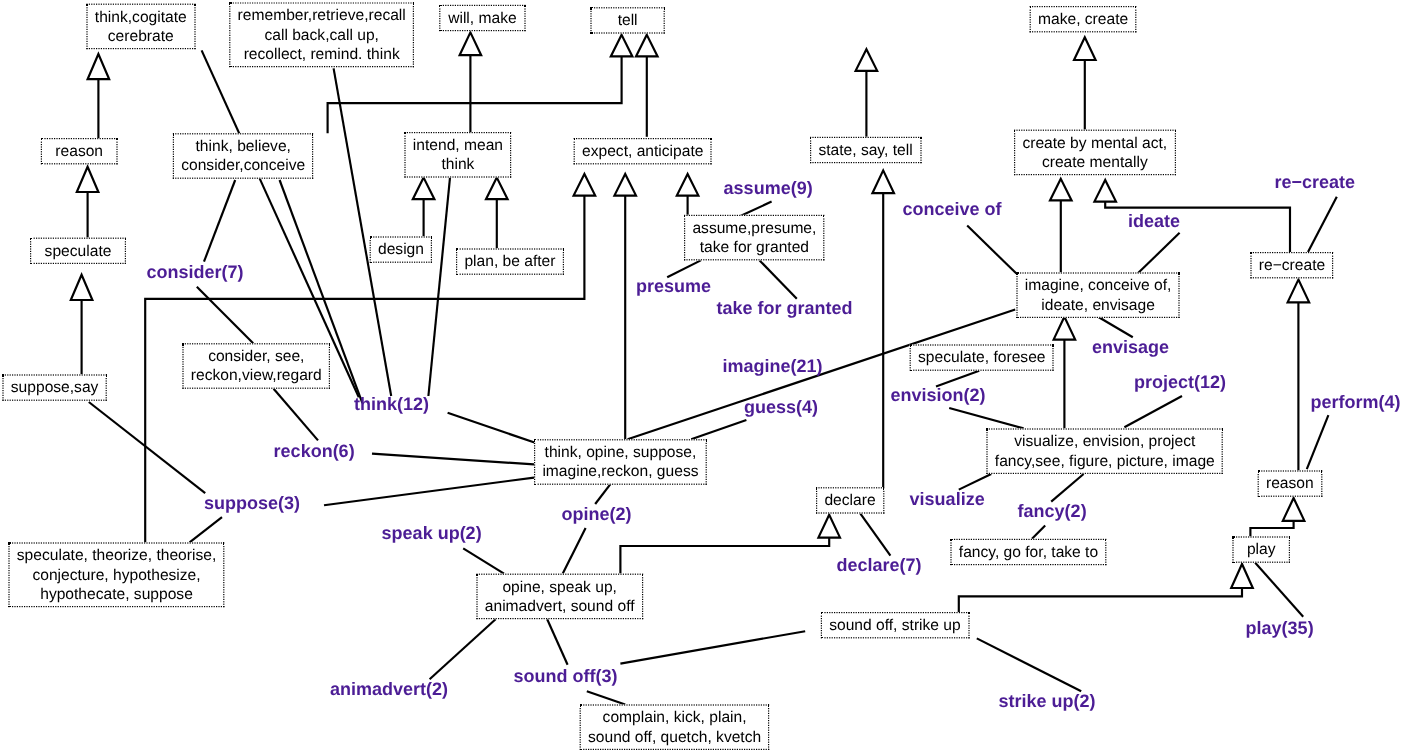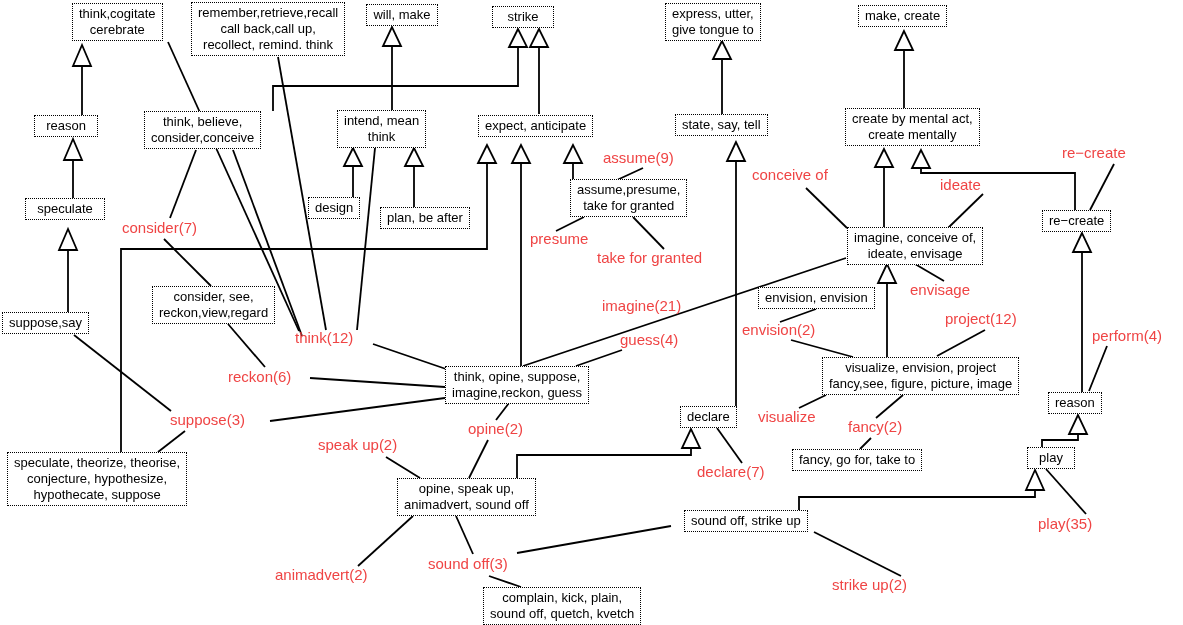--- a/index.html
+++ b/index.html
@@ -4,21 +4,21 @@
 <style>
   html,body{margin:0;padding:0;background:#fff;}
   #canvas{position:relative;width:1183px;height:625px;background:#fff;overflow:hidden;
           font-family:"Liberation Sans", sans-serif;}
   #edges{position:absolute;left:0;top:0;z-index:1;}
   .ln{stroke:#000;stroke-width:1.8;fill:none;}
   .tri{fill:#fff;stroke:#000;stroke-width:1.8;}
   .syn{position:absolute;z-index:2;border:1px dotted #000;background:#fff;
        font-size:13px;line-height:16px;white-space:pre;text-align:center;
        padding:2px 6px;color:#000;}
-  .word{position:absolute;z-index:3;color:#ef4444;font-weight:normal;font-size:15px;
+  .word{position:absolute;z-index:3;color:#4c1d95;font-weight:bold;font-size:15px;
         line-height:17px;white-space:pre;}
 </style>
 </head>
 <body>
 
 <div id="canvas">
 
   <svg id="edges" width="1183" height="625" viewBox="0 0 1183 625">
 
     <g>
@@ -145,23 +145,21 @@
     <line class="ln" x1="1107" y1="346" x2="1089" y2="391"></line>
     <line class="ln" x1="1114" y1="164" x2="1090" y2="210"></line>
   </svg>
 
   <div class="syn" style="left:191px;top:2px">remember,retrieve,recall
 call back,call up,
 recollect, remind. think</div>
   <div class="syn" style="left:72px;top:3px">think,cogitate
 cerebrate</div>
   <div class="syn" style="left:366px;top:4px;min-width:58px">will, make</div>
-  <div class="syn" style="left:492px;top:6px;min-width:48px">strike</div>
-  <div class="syn" style="left:665px;top:3px">express, utter,
-give tongue to</div>
+  <div class="syn" style="left:492px;top:6px;min-width:48px">tell</div>
   <div class="syn" style="left:858px;top:5px">make, create</div>
   <div class="syn" style="left:34px;top:115px;min-width:50px">reason</div>
   <div class="syn" style="left:144px;top:111px">think, believe,
 consider,conceive</div>
   <div class="syn" style="left:337px;top:110px">intend, mean
 think</div>
   <div class="syn" style="left:478px;top:115px">expect, anticipate</div>
   <div class="syn" style="left:675px;top:114px">state, say, tell</div>
   <div class="syn" style="left:845px;top:108px">create by mental act,
 create mentally</div>
@@ -169,21 +167,21 @@
   <div class="syn" style="left:380px;top:207px">plan, be after</div>
   <div class="syn" style="left:570px;top:179px">assume,presume,
 take for granted</div>
   <div class="syn" style="left:25px;top:198px;min-width:66px">speculate</div>
   <div class="syn" style="left:1042px;top:210px">re−create</div>
   <div class="syn" style="left:847px;top:227px">imagine, conceive of,
 ideate, envisage</div>
   <div class="syn" style="left:2px;top:312px">suppose,say</div>
   <div class="syn" style="left:152px;top:286px">consider, see,
 reckon,view,regard</div>
-  <div class="syn" style="left:758px;top:287px">envision, envision</div>
+  <div class="syn" style="left:758px;top:287px">speculate, foresee</div>
   <div class="syn" style="left:445px;top:366px">think, opine, suppose,
 imagine,reckon, guess</div>
   <div class="syn" style="left:822px;top:357px">visualize, envision, project
 fancy,see, figure, picture, image</div>
   <div class="syn" style="left:1048px;top:392px">reason</div>
   <div class="syn" style="left:680px;top:406px">declare</div>
   <div class="syn" style="left:792px;top:449px">fancy, go for, take to</div>
   <div class="syn" style="left:1027px;top:447px;min-width:34px">play</div>
   <div class="syn" style="left:7px;top:452px">speculate, theorize, theorise,
 conjecture, hypothesize,

